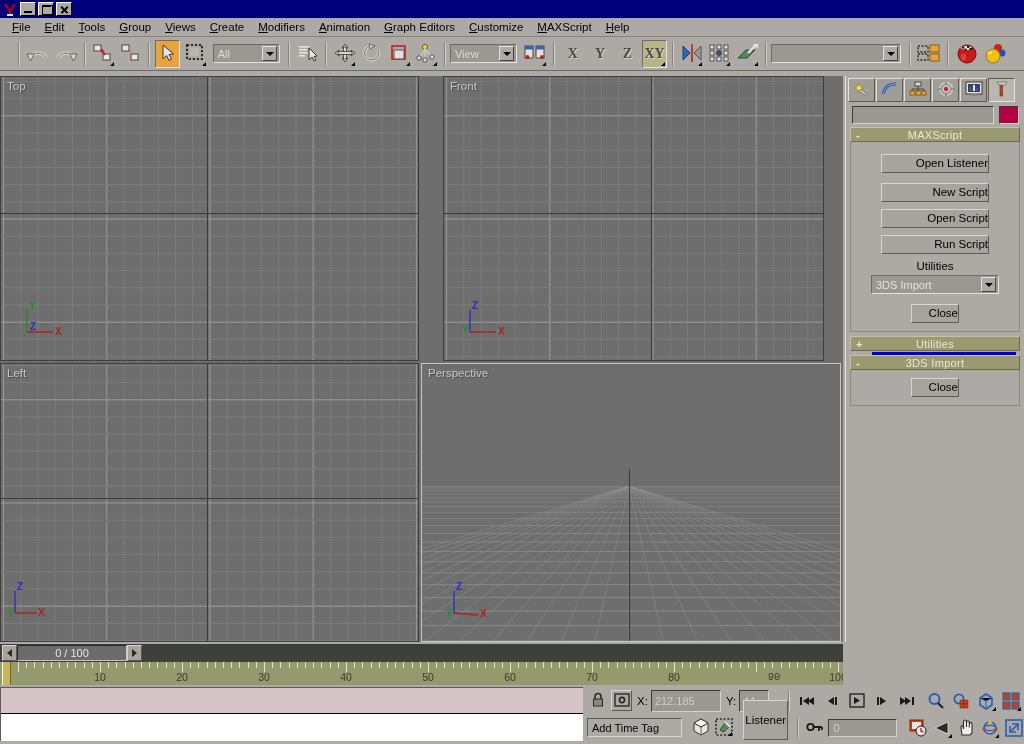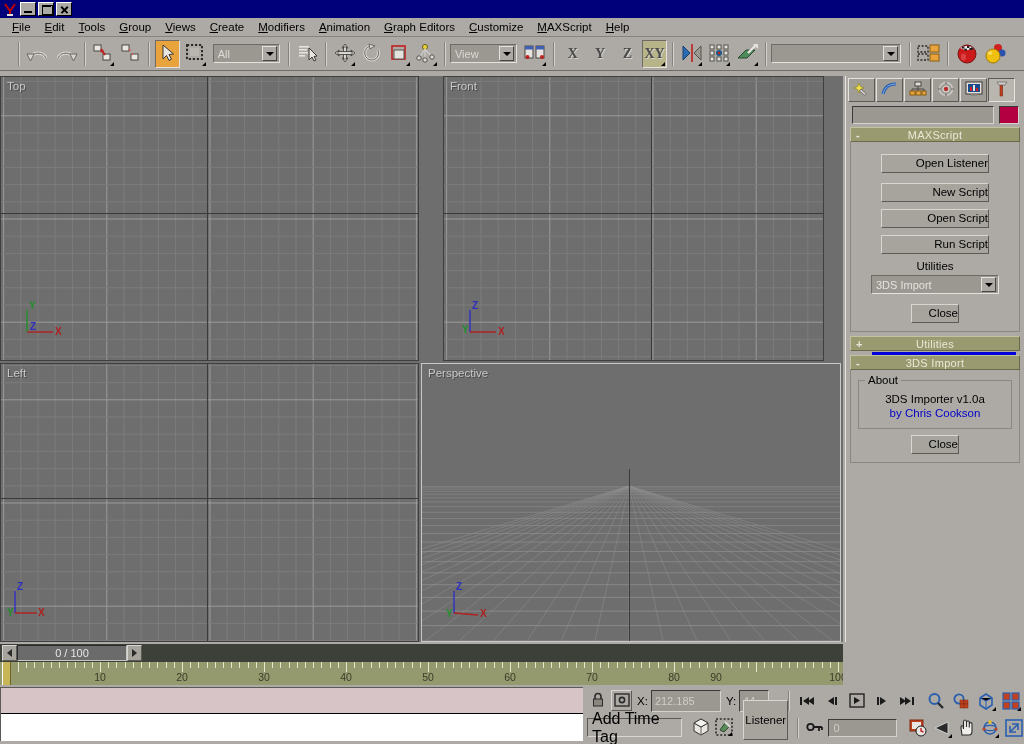--- a/index.html
+++ b/index.html
@@ -159,21 +159,21 @@
   .sbtn{width:21px;height:21px;display:flex;align-items:center;justify-content:center;
         background:#adaaa5;cursor:pointer;box-sizing:border-box;position:relative;
         border:1px solid transparent;}
   .sbtn.rec{border-top:1px solid #d8d6d2;border-left:1px solid #d8d6d2;
             border-right:1px solid #5d5a56;border-bottom:1px solid #5d5a56;}
   .coord-l{font-size:11.5px;margin-left:2px;}
   .coord-f{height:22px;background:#9b9892;color:#cfcdc9;font-size:11px;
            display:flex;align-items:center;padding-left:3px;box-sizing:border-box;
            border-top:1px solid #3a3a3a;border-left:1px solid #3a3a3a;
            border-right:1px solid #d4d2ce;border-bottom:1px solid #d4d2ce;cursor:text;}
-  .tagfield{width:100px;height:19px;background:#adaaa5;font-size:16px;
+  .tagfield{width:100px;height:19px;background:#adaaa5;font-size:11px;
             display:flex;align-items:center;padding-left:4px;box-sizing:border-box;
             border-top:1px solid #5d5a56;border-left:1px solid #5d5a56;
             border-right:1px solid #d8d6d2;border-bottom:1px solid #d8d6d2;cursor:pointer;}
   .animbtn{width:48px;height:40px;background:#a7a49e;font-size:11.5px;
            display:flex;align-items:center;justify-content:center;cursor:pointer;
            box-sizing:border-box;
            border-top:1px solid #d8d6d2;border-left:1px solid #d8d6d2;
            border-right:1px solid #5d5a56;border-bottom:1px solid #5d5a56;}
   .navbtn{width:22px;height:22px;display:flex;align-items:center;justify-content:center;
           cursor:pointer;position:relative;box-sizing:border-box;}
@@ -840,25 +840,20 @@
     </div>
 
     <div class="rollup" style="margin-top:1px;">
       <div class="dragbar"></div>
       <div class="roll-hd">
         <span class="pm">-</span>
         <span class="ttl">3DS Import</span>
       </div>
       <div class="roll-body">
 
-        <div class="grp">
-          <span class="cap">About</span>
-          <div class="about-l1">3DS Importer v1.0a</div>
-          <div class="about-l2">by Chris Cookson</div>
-        </div>
 
 
         <div class="btn" style="width:48px;margin:2px auto 2px;">Close</div>
       </div>
     </div>
   </div>
 
   <div class="timeslider">
     <div class="ts-handle">
       <div class="ts-arrow">
@@ -965,21 +960,21 @@
       <div class="tick" style="left: 682.2px; height: 6px;"></div>
       <div class="tick" style="left: 690.4px; height: 6px;"></div>
       <div class="tick" style="left: 698.6px; height: 6px;"></div>
       <div class="tick" style="left: 706.8px; height: 6px;"></div>
       <div class="tick" style="left: 715px; height: 6px;"></div>
       <div class="tick" style="left: 723.2px; height: 6px;"></div>
       <div class="tick" style="left: 731.4px; height: 6px;"></div>
       <div class="tick" style="left: 739.6px; height: 6px;"></div>
       <div class="tick" style="left: 747.8px; height: 6px;"></div>
       <div class="tick" style="left: 756px; height: 10px;"></div>
-      <div class="tnum" style="left: 716px;">90</div>
+      <div class="tnum" style="left: 774px; font-family: Liberation Mono, monospace;">90</div>
       <div class="tick" style="left: 764.2px; height: 6px;"></div>
       <div class="tick" style="left: 772.4px; height: 6px;"></div>
       <div class="tick" style="left: 780.6px; height: 6px;"></div>
       <div class="tick" style="left: 788.8px; height: 6px;"></div>
       <div class="tick" style="left: 797px; height: 6px;"></div>
       <div class="tick" style="left: 805.2px; height: 6px;"></div>
       <div class="tick" style="left: 813.4px; height: 6px;"></div>
       <div class="tick" style="left: 821.6px; height: 6px;"></div>
       <div class="tick" style="left: 829.8px; height: 6px;"></div>
       <div class="tick" style="left: 838px; height: 10px;"></div>

